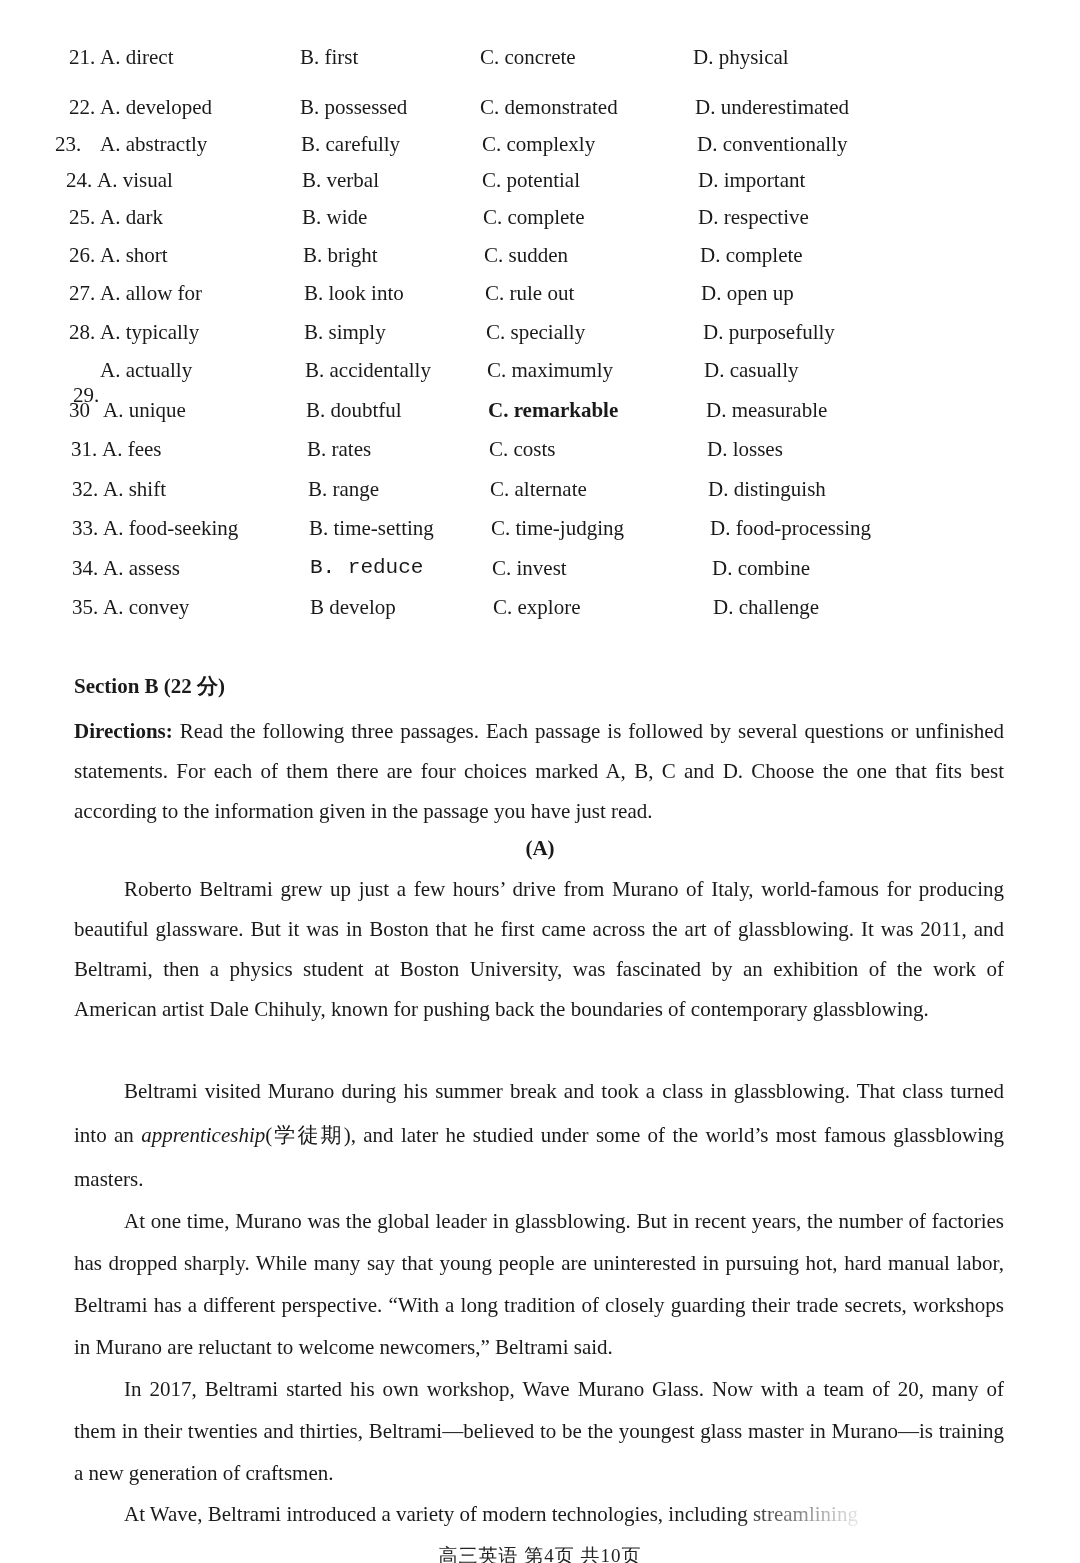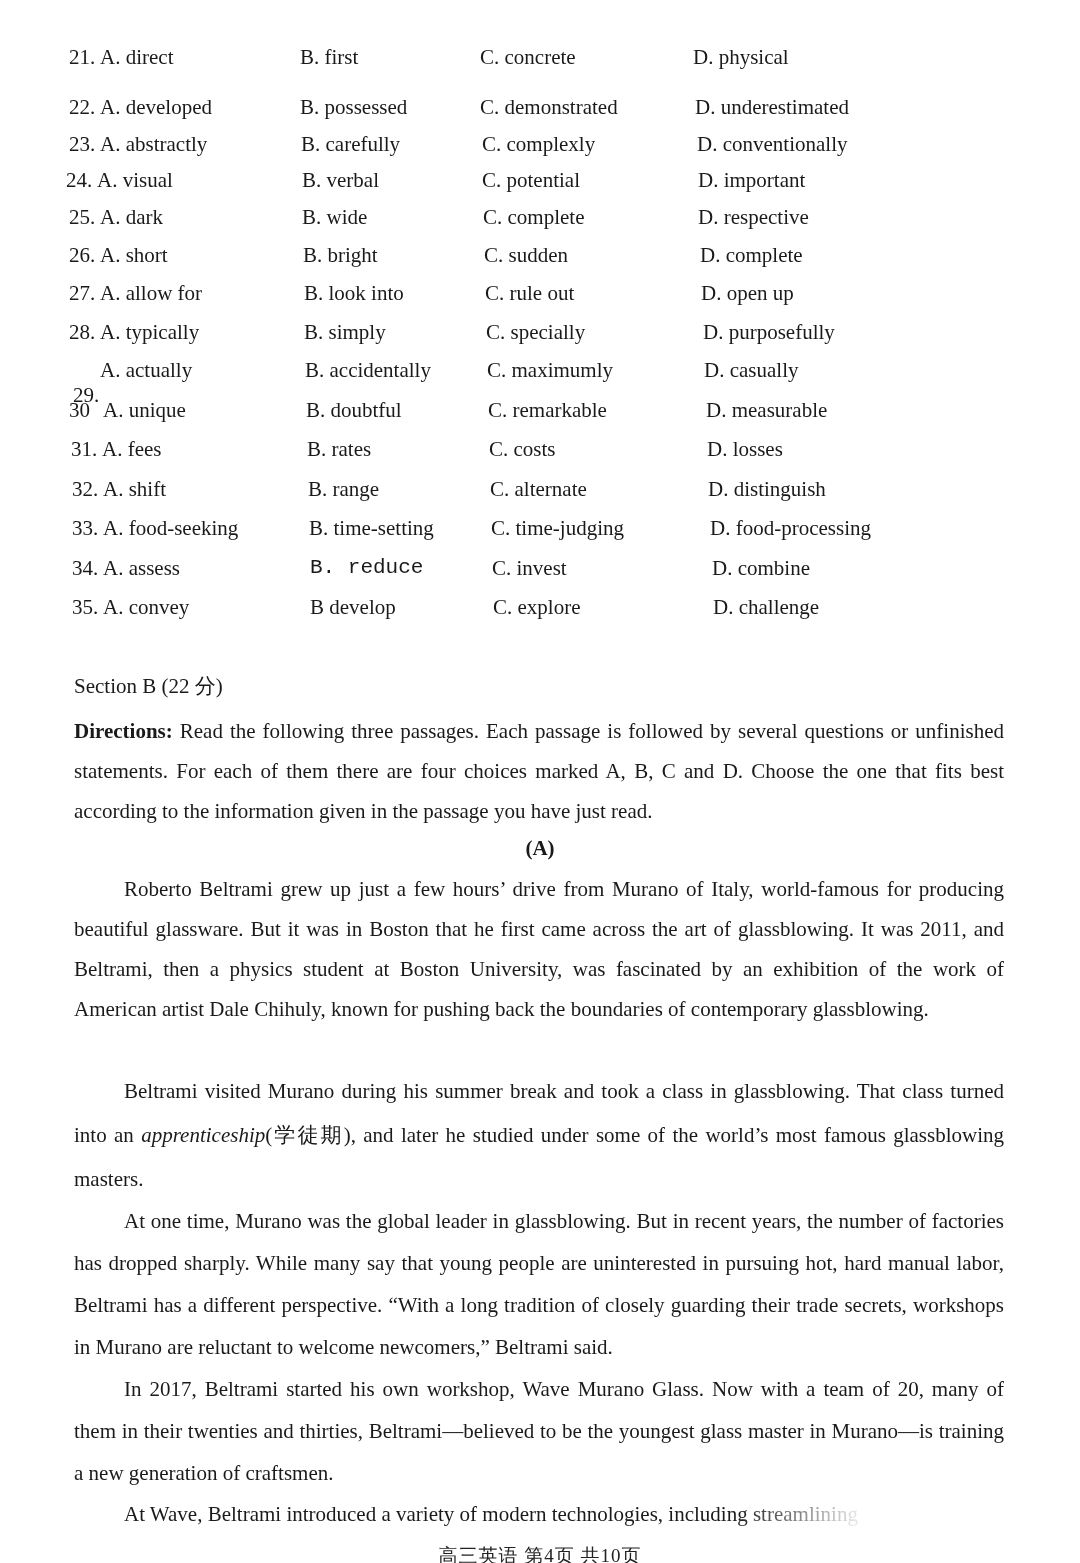--- a/index.html
+++ b/index.html
@@ -3,21 +3,21 @@
   <meta charset="utf-8">
   <style>
     html, body { margin: 0; padding: 0; background: #ffffff; }
     body {
       width: 1080px; height: 1563px; overflow: hidden; position: relative;
       font-family: "Liberation Serif", "DejaVu Serif", serif; color: #1a1a1a;
     }
     .opts { position: absolute; left: 0; top: 0; width: 1080px; }
     .opt-row { position: absolute; left: 0; height: 30px; width: 1080px; font-size: 21px; line-height: 30px; }
     .opt-row span { position: absolute; white-space: nowrap; }
-    .section-title { position: absolute; left: 74px; top: 672px; font-size: 21px; font-weight: normal; }
+    .section-title { position: absolute; left: 74px; top: 672px; font-size: 21px; font-weight: bold; }
     .para { position: absolute; left: 74px; width: 930px; font-size: 21px; text-align: justify; text-align-last: left; }
     .para .indent { display: inline-block; width: 50px; }
     .dir-label { font-weight: bold; }
     .passage-label { position: absolute; left: 0; width: 1080px; text-align: center; top: 836px; font-size: 21px; font-weight: bold; }
     .footer { position: absolute; left: 0; width: 1080px; text-align: center; top: 1543px; font-size: 19px; color: #222; letter-spacing: 1px; }
     .fade {
       position: absolute; left: 740px; top: 1490px; width: 340px; height: 73px;
       background: linear-gradient(100deg, rgba(255,255,255,0) 0%, rgba(255,255,255,0.9) 35%, #fff 100%);
     }
     em { font-style: italic; }
@@ -34,21 +34,21 @@
       <span style="left: 693px;">D. physical</span>
     </div>
     <div class="opt-row" style="top: 92px;">
       <span style="left: 69px;">22.</span>
       <span style="left: 100px;">A. developed</span>
       <span style="left: 300px;">B. possessed</span>
       <span style="left: 480px;">C. demonstrated</span>
       <span style="left: 695px;">D. underestimated</span>
     </div>
     <div class="opt-row" style="top: 129px;">
-      <span style="left: 69px; text-align: center;">23.</span>
+      <span style="left: 55px; text-align: center;">23.</span>
       <span style="left: 100px;">A. abstractly</span>
       <span style="left: 301px;">B. carefully</span>
       <span style="left: 482px;">C. complexly</span>
       <span style="left: 697px;">D. conventionally</span>
     </div>
     <div class="opt-row" style="top: 165px;">
       <span style="left: 66px;">24.</span>
       <span style="left: 97px;">A. visual</span>
       <span style="left: 302px;">B. verbal</span>
       <span style="left: 482px;">C. potential</span>
@@ -86,21 +86,21 @@
       <span style="left: 73px; margin-top: 25px;">29.</span>
       <span style="left: 100px;">A. actually</span>
       <span style="left: 305px;">B. accidentally</span>
       <span style="left: 487px;">C. maximumly</span>
       <span style="left: 704px;">D. casually</span>
     </div>
     <div class="opt-row" style="top: 395px;">
       <span style="left: 69px;">30</span>
       <span style="left: 103px;">A. unique</span>
       <span style="left: 306px;">B. doubtful</span>
-      <span style="left: 488px;">C. remarkable</span>
+      <span style="left: 488px; font-weight: bold;">C. remarkable</span>
       <span style="left: 706px;">D. measurable</span>
     </div>
     <div class="opt-row" style="top: 434px;">
       <span style="left: 71px;">31.</span>
       <span style="left: 102px;">A. fees</span>
       <span style="left: 307px;">B. rates</span>
       <span style="left: 489px;">C. costs</span>
       <span style="left: 707px;">D. losses</span>
     </div>
     <div class="opt-row" style="top: 474px;">

